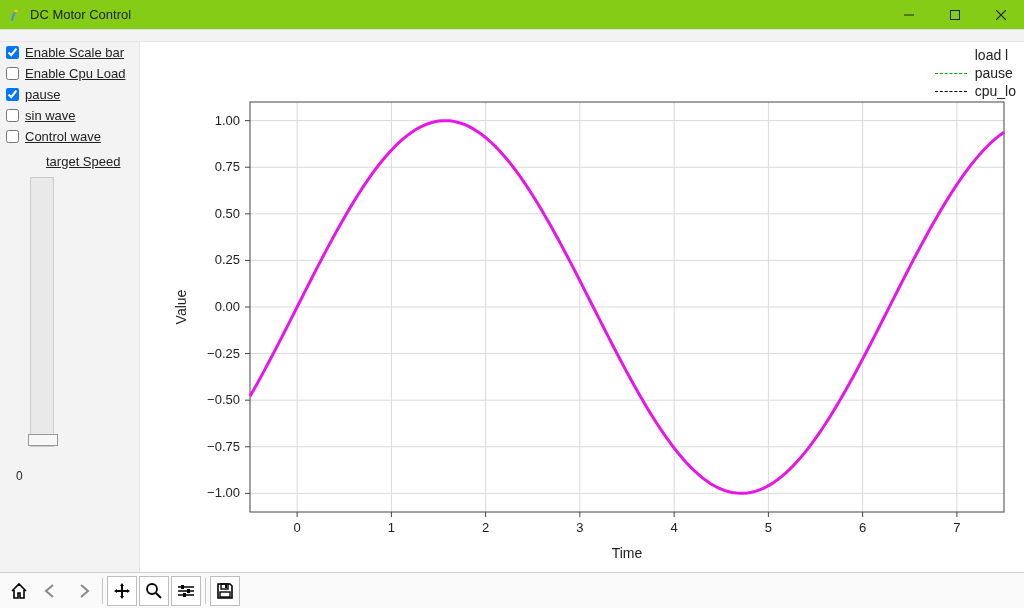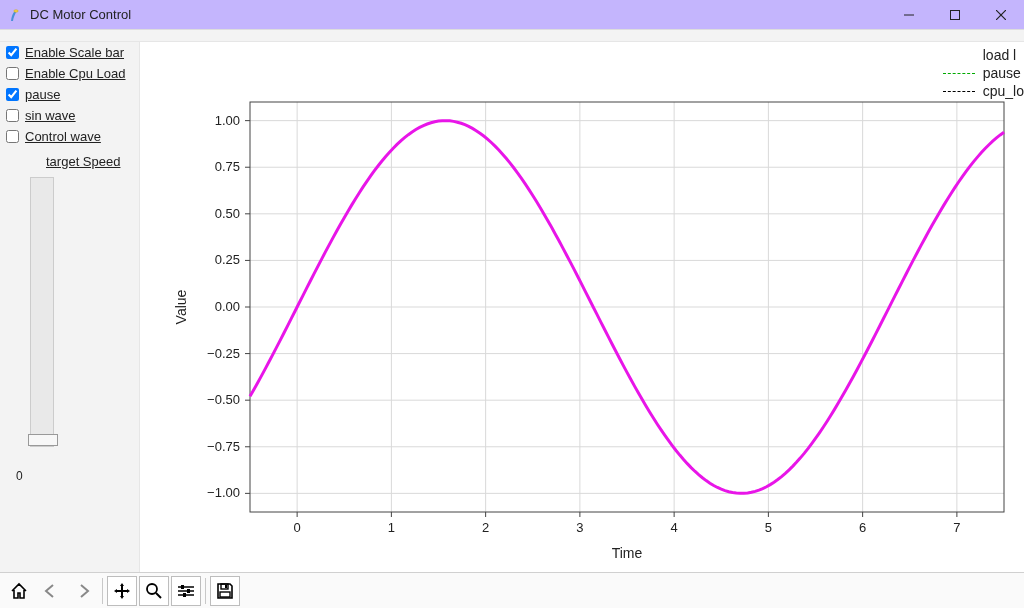--- a/index.html
+++ b/index.html
@@ -1,20 +1,20 @@
 <!DOCTYPE html>
 <html><head>
 <meta charset="utf-8">
 <style>
   * { box-sizing: border-box; }
   html, body { margin:0; padding:0; width:1024px; height:608px;
     font-family: "Segoe UI", Tahoma, sans-serif; font-size:13px; color:#222;
     background:#fff; overflow:hidden; }
   .titlebar { height:30px; display:flex; align-items:center;
-    border-bottom:1px solid #ddd; background:#c4b5fd; }
+    border-bottom:1px solid #ddd; background:#84cc16; }
   .titlebar .ico { width:16px; height:16px; margin:0 6px 0 8px; }
   .titlebar .title { flex:0 0 auto; }
   .titlebar .spacer { flex:1; }
   .winbtn { width:46px; height:30px; display:flex; align-items:center;
     justify-content:center; }
 
   .ribbon { height:12px; background:#f3f3f3; border-bottom:1px solid #e6e6e6; }
 
   .body { display:flex; height:calc(608px - 30px - 12px - 36px);text-decoration:underline; }
   .sidebar { width:140px; background:#f3f3f3; padding:0; border-right:1px solid #e6e6e6; }
@@ -23,21 +23,21 @@
   .slider-wrap { margin-top:4px; padding-left:12px; }
   .slider-label { padding-left:34px; height:20px; display:flex; align-items:center;text-align:right; }
   .vslider { margin-top:6px; margin-left:18px; width:24px; height:270px;
     background:#e9e9e9; border:1px solid #ccc; position:relative; }
   .vslider .thumb { position:absolute; left:-3px; bottom:0; width:30px; height:12px;
     background:#f7f7f7; border:1px solid #999; }
   .vslider-val { position:absolute; left:4px; bottom:-6px; font-size:12px; }
   .slider-box { position:relative; height:300px; }
 
   .plotarea { flex:1; position:relative; background:#fff; }
-  .legend { position:absolute; top:4px; right:0; font-size:14px;
+  .legend { position:absolute; top:4px; right:8px; font-size:14px;
     line-height:18px; text-align:left; }
   .legend-row { display:flex; align-items:center; gap:8px; }
   .legend-swatch { width:32px; height:0; border-top:2px dashed #666; }
   .legend-swatch.green { border-top:1.5px dashed #0a0; }
   .legend-swatch.black { border-top:1.5px dashed #000; }
 
   .toolbar { height:36px; border-top:1px solid #d0d0d0; background:#fafafa;
     display:flex; align-items:center; padding:3px 4px; gap:2px; }
   .tbtn { width:30px; height:30px; display:flex; align-items:center;
     justify-content:center; border:1px solid transparent; }

